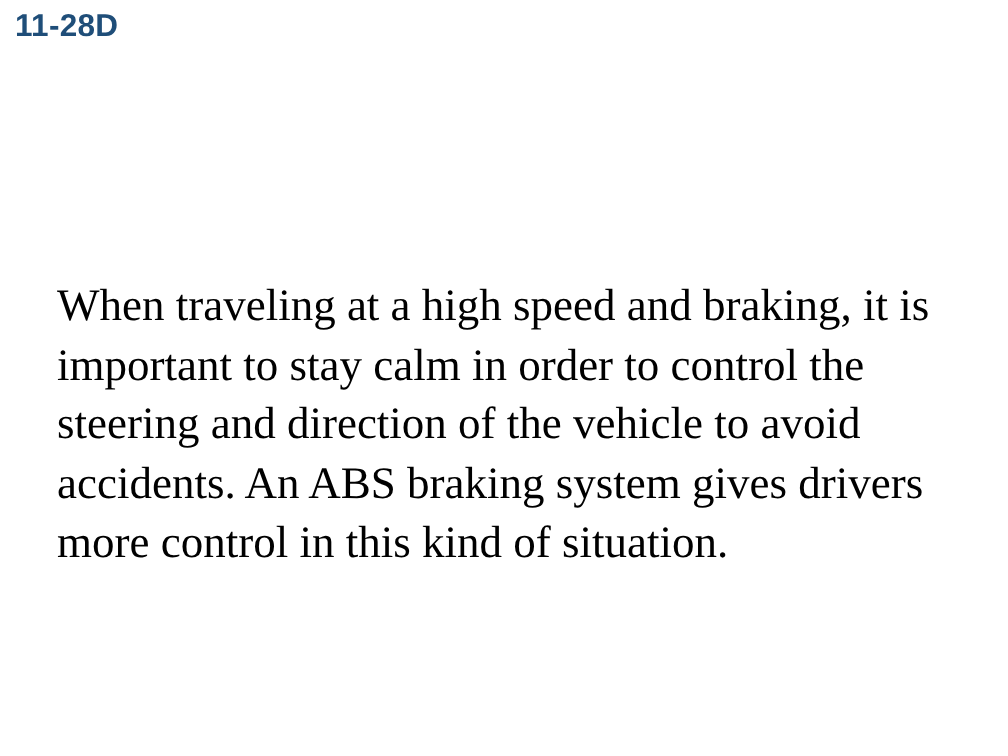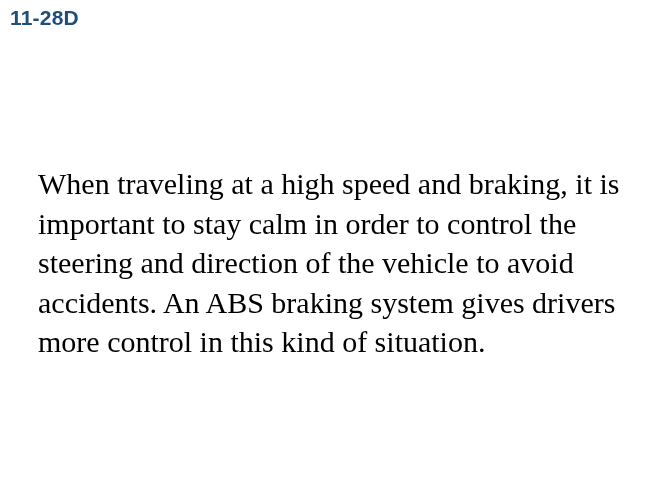--- a/index.html
+++ b/index.html
@@ -51,21 +51,21 @@
     font-family: "DejaVu Sans", sans-serif;
     font-size: 19.5px;
     line-height: 26px;
     color: #1f5fa9;
     text-align: justify;
     text-justify: inter-ideograph;
   }
   .en-block {
     position: absolute;
     left: 38px;
-    top: 164px;
+    top: 184px;
     width: 600px;
     font-family: "Liberation Serif", serif;
     font-size: 30px;
     line-height: 39.5px;
     color: #000000;
   }
 </style>
 </head>
 <body>
 

